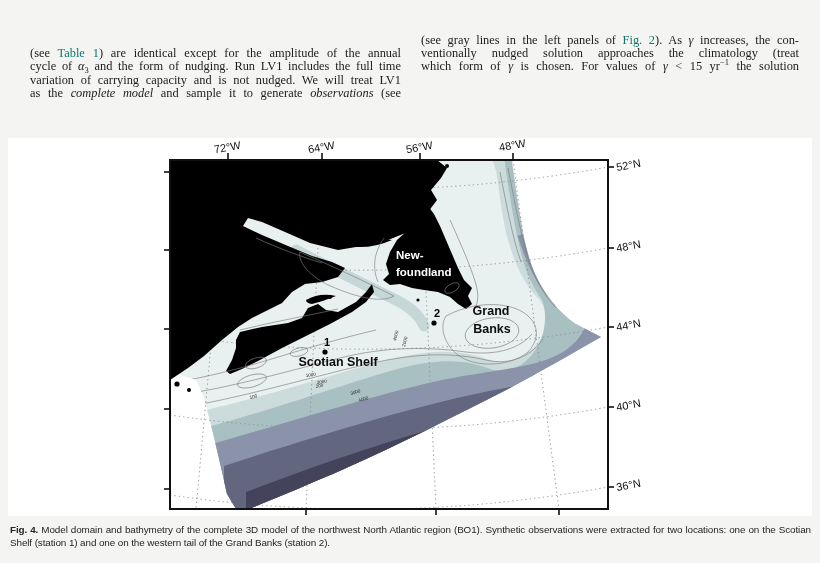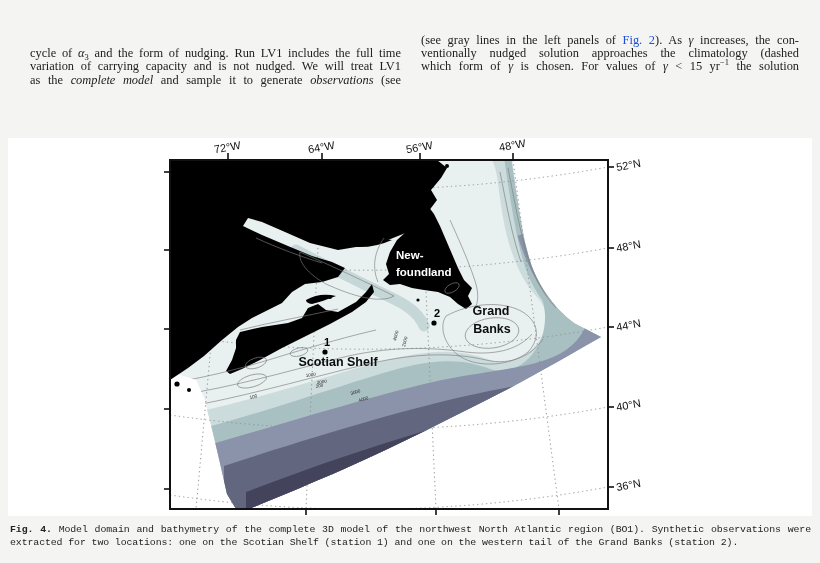--- a/index.html
+++ b/index.html
@@ -7,47 +7,48 @@
     width:820px;height:563px;position:relative;overflow:hidden;
     background:#f4f4f2;
     font-family:"Liberation Serif", serif;
     color:#1c1c1c;
   }
   .col{position:absolute;font-size:12.4px;line-height:13.45px;}
   .col .tline{text-align:justify;text-align-last:justify;white-space:nowrap;}
   .col .tline span{white-space:normal;}
   #leftcol{left:30px;top:47px;width:371px;}
   #rightcol{left:421px;top:33.5px;width:378px;}
-  .link{color:#1d4ed8;}
+  .link{color:#0f766e;}
   .italic{font-style:italic;}
   sup,sub{font-size:8.5px;line-height:0;}
   #figurebox{position:absolute;left:8px;top:138px;width:804px;height:378px;background:#ffffff;}
   #mapsvg{position:absolute;left:0;top:0;}
   #caption{
     position:absolute;left:10px;top:523px;width:801px;
-    font-family:Liberation Mono, monospace;
+    font-family:Liberation Sans, sans-serif;
     font-size:9.9px;line-height:13.2px;color:#242424;text-align:justify;
     letter-spacing:-0.1px;
   }
   #caption b{font-weight:bold;}
   .maptext{font-family:"Liberation Sans",sans-serif;font-weight:bold;}
   .ticklabel{font-family:"Liberation Sans",sans-serif;font-size:11px;fill:#111;}
   .ctlabel{font-family:"Liberation Sans",sans-serif;font-size:4.6px;fill:#2a2a2a;}
 </style>
 </head>
 <body>
 
 <div class="col" id="leftcol">
+  <div class="tline"><span>(see </span><span class="link">Table 1</span><span>) are identical except for the amplitude of the annual</span></div>
   <div class="tline"><span>cycle of </span><span class="italic">α</span><sub>3</sub><span> and the form of nudging. Run LV1 includes the full time</span></div>
   <div class="tline"><span>variation of carrying capacity and is not nudged. We will treat LV1</span></div>
   <div class="tline"><span>as the </span><span class="italic">complete model</span><span> and sample it to generate </span><span class="italic">observations</span><span> (see</span></div>
 </div>
 <div class="col" id="rightcol">
   <div class="tline"><span>(see gray lines in the left panels of </span><span class="link">Fig. 2</span><span>). As </span><span class="italic">γ</span><span> increases, the con-</span></div>
-  <div class="tline"><span>ventionally nudged solution approaches the climatology (dashed</span></div>
+  <div class="tline"><span>ventionally nudged solution approaches the climatology (treat</span></div>
   <div class="tline"><span>which form of </span><span class="italic">γ</span><span> is chosen. For values of </span><span class="italic">γ</span><span> &lt; 15 yr</span><sup>−1</sup><span> the solution</span></div>
 </div>
 
 <div id="figurebox"></div>
 
 <svg id="mapsvg" width="820" height="563" viewBox="0 0 820 563">
   <defs>
     <clipPath id="frameClip">
         <rect x="170" y="160" width="438" height="349"></rect>
       </clipPath>

